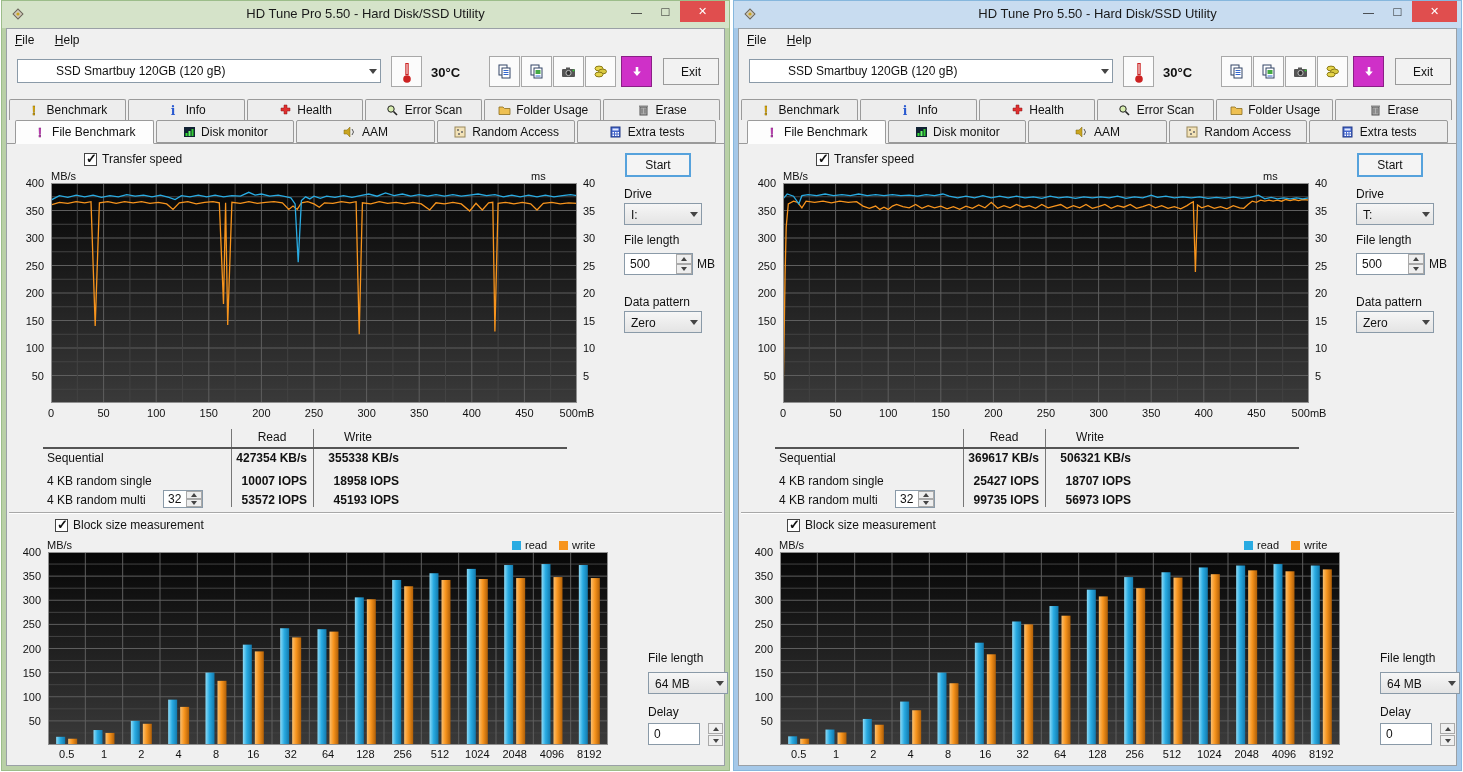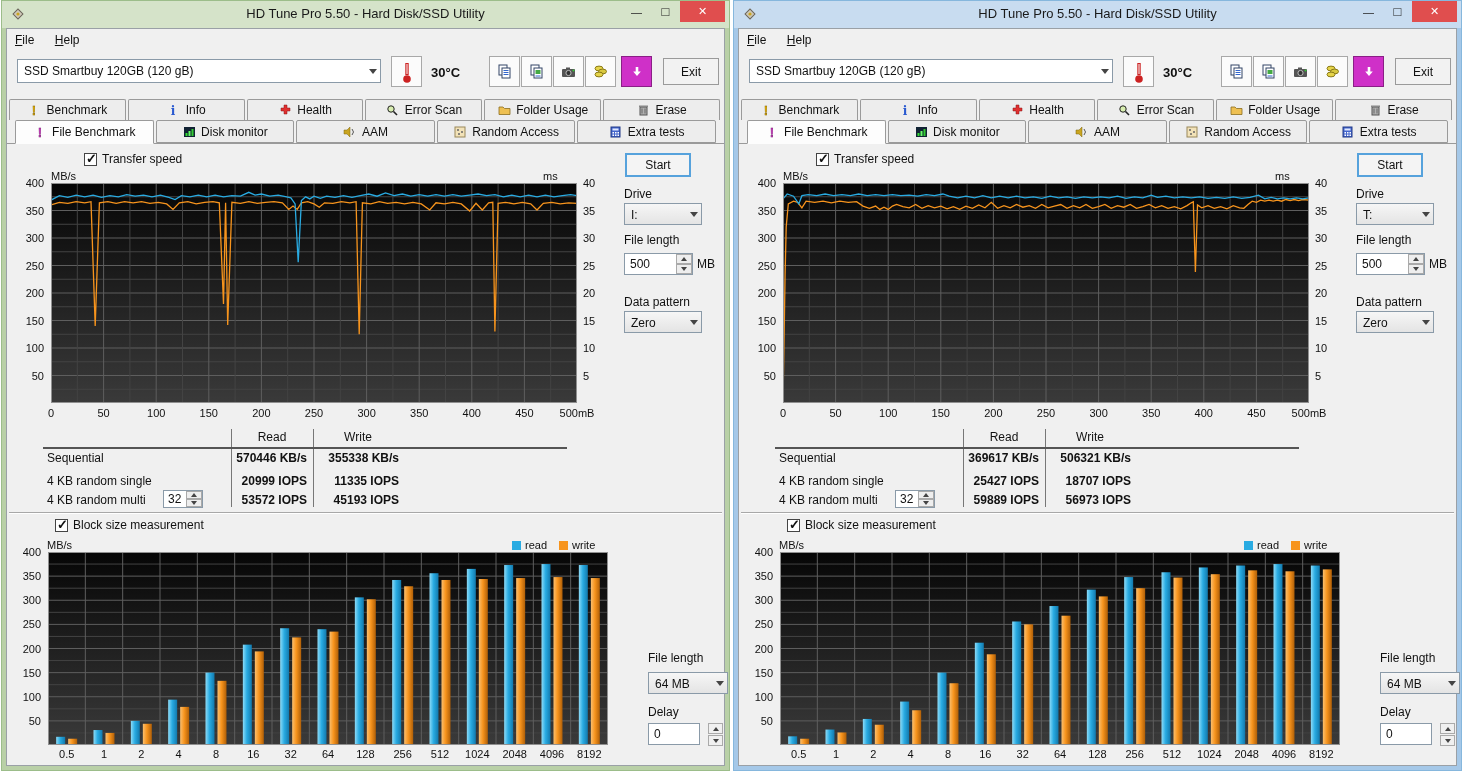--- a/index.html
+++ b/index.html
@@ -21,21 +21,21 @@
   .menubar{position:absolute;left:0;top:0;right:0;height:24px;}
   .mi{display:inline-block;padding:4px 8px;font-size:12px;color:#111;}
   .mi::first-letter{text-decoration:underline;}
   
   .toolbar{position:absolute;left:0;top:24px;right:0;height:40px;}
   .combo{position:absolute;background:#fff;border:1px solid #8a9aa8;font-size:12px;color:#111;}
   .combo .cval{position:absolute;left:6px;top:0;line-height:22px;white-space:nowrap;}
   .chev{position:absolute;right:3px;top:50%;margin-top:-2px;width:0;height:0;
     border:4px solid transparent;border-top:5px solid #444;}
   .drive-combo{left:10px;top:6px;width:364px;height:24px;}
-  .drive-combo .cval{line-height:22px;}
+  .drive-combo .cval{line-height:22px;margin-left:32px;}
   .tbtn{position:absolute;top:3px;width:31px;height:31px;background:#fbfbfb;border:1px solid #a8a8a8;
     display:flex;align-items:center;justify-content:center;padding:0;}
   .thermo{left:384px;}
   .temp{position:absolute;left:424px;top:12px;font-size:13px;font-weight:bold;color:#111;}
   .b1{left:482px;} .b2{left:514px;} .b3{left:546px;} .b4{left:578px;}
   .bsave{left:614px;background:#cf30c8;border:1px solid #8a1f86;}
   .exit{position:absolute;left:656px;top:5px;width:56px;height:27px;background:#f2f2f2;
     border:1px solid #9a9a9a;font-size:12px;color:#111;font-family:inherit;}
   
   .tabs1{position:absolute;left:2px;right:2px;top:70px;height:21px;display:flex;}
@@ -55,21 +55,21 @@
   .box::after{content:"✓";position:absolute;left:1px;top:-3px;font-size:13px;font-weight:bold;color:#111;}
   .t-chk{left:44px;top:8px;padding-left:33px;}
   .b-chk{left:48px;top:374px;}
   .start{position:absolute;left:618px;top:9px;width:66px;height:24px;background:#f4f4f4;
     border:2px solid #56a2dc;font-size:12px;color:#111;font-family:inherit;}
   .plabel{position:absolute;font-size:12px;color:#111;white-space:nowrap;}
   
   .tchart-wrap{position:absolute;left:0;top:26px;width:640px;height:256px;}
   .bchart-wrap{position:absolute;left:0;top:395px;width:640px;height:228px;}
   .cap{position:absolute;top:0;font-size:11px;color:#111;}
-  .capl{left:44px;} .capr{left:536px;}
+  .capl{left:44px;} .capr{left:524px;}
   .bcap{left:40px;}
   .plot{position:absolute;background:#000;}
   .tplot{left:44px;top:13px;width:526px;height:220px;}
   .bplot{left:41px;top:13px;width:560px;height:193px;}
   .plot svg{position:absolute;left:0;top:0;}
   .yl,.yr,.yl2{position:absolute;font-size:11px;color:#111;}
   .yl{left:0;top:13px;width:40px;height:220px;}
   .yr{left:574px;top:13px;width:30px;height:220px;}
   .yl2{left:0;top:13px;width:37px;height:193px;}
   .xl,.xl2{position:absolute;font-size:11px;color:#111;}
@@ -413,25 +413,25 @@
         <span class="chev"></span>
       </div>
 
       <div class="rtable">
         <div class="v1"></div>
           <div class="v2"></div>
           <div class="hline"></div>
         <span class="th th1">Read</span>
         <span class="th th2">Write</span>
         <span class="rl rowa">Sequential</span>
-        <span class="rv rv1 rowa">570446 KB/s</span>
+        <span class="rv rv1 rowa">427354 KB/s</span>
         <span class="rv rv2 rowa">355338 KB/s</span>
         <span class="rl rowb">4 KB random single</span>
-        <span class="rv rv1 rowb">20999 IOPS</span>
-        <span class="rv rv2 rowb">11335 IOPS</span>
+        <span class="rv rv1 rowb">10007 IOPS</span>
+        <span class="rv rv2 rowb">18958 IOPS</span>
         <span class="rl rowc">4 KB random multi</span>
         <div class="spin qspin">
           <span class="val">32</span>
           <span class="arrows">
               <span class="sbtn">
                 <span class="tri-u"></span>
               </span>
               <span class="sbtn">
                 <span class="tri-d"></span>
               </span>
@@ -910,21 +910,21 @@
           <span class="val">32</span>
           <span class="arrows">
               <span class="sbtn">
                 <span class="tri-u"></span>
               </span>
               <span class="sbtn">
                 <span class="tri-d"></span>
               </span>
             </span>
         </div>
-        <span class="rv rv1 rowc">59889 IOPS</span>
+        <span class="rv rv1 rowc">99735 IOPS</span>
         <span class="rv rv2 rowc">56973 IOPS</span>
       </div>
 
       <div class="sep"></div>
 
       <label class="chk b-chk">
         <span class="box"></span>
         <span>Block size measurement</span>
       </label>
 

